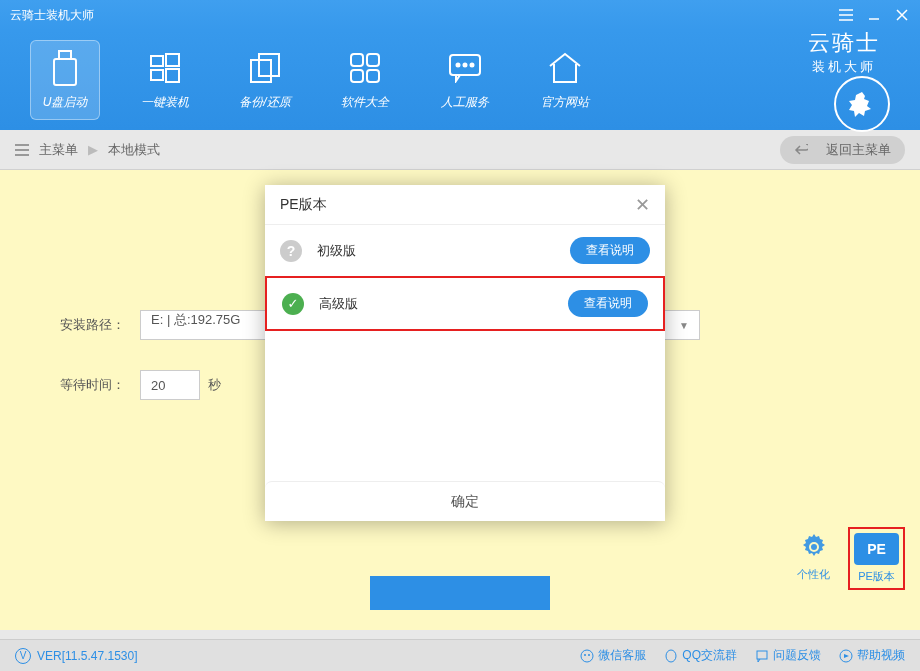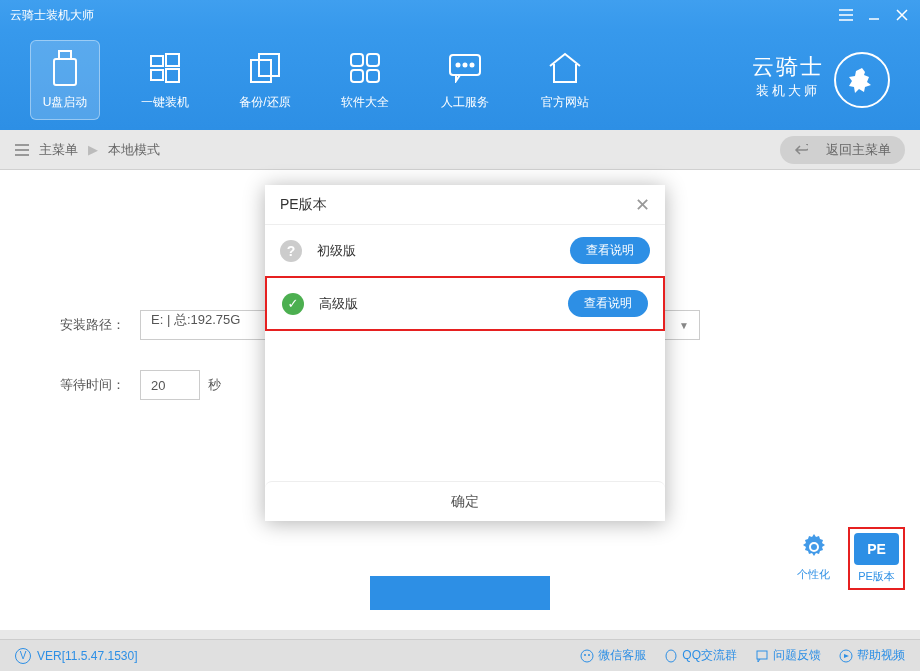--- a/index.html
+++ b/index.html
@@ -4,39 +4,39 @@
   <style>
     * { margin: 0; padding: 0; box-sizing: border-box; font-family: "Microsoft YaHei", sans-serif; }
     body { width: 920px; height: 671px; overflow: hidden; background: #e8e8e8; position: relative; }
     
     .titlebar { height: 30px; background: linear-gradient(180deg, #3f9fef 0%, #3799ec 100%); display: flex; align-items: center; padding: 0 10px; color: #fff; font-size: 12px; }
     .titlebar-title { flex: 1; }
     .titlebar-controls { display: flex; gap: 12px; }
     .titlebar-icon { width: 16px; height: 16px; display: flex; align-items: center; justify-content: center; cursor: pointer; }
     
     .header { height: 100px; background: linear-gradient(180deg, #3799ec 0%, #2d8fe5 100%); display: flex; align-items: center; padding: 0 30px; position: relative; }
-    .nav-items { display: flex; gap: 30px; }
+    .nav-items { display: flex; gap: 30px; font-style: italic; }
     .nav-item { display: flex; flex-direction: column; align-items: center; justify-content: center; width: 70px; height: 80px; color: #fff; cursor: pointer; border-radius: 6px; }
     .nav-item.active { background: rgba(255,255,255,0.18); border: 1px solid rgba(255,255,255,0.4); }
     .nav-icon { width: 36px; height: 36px; margin-bottom: 8px; display: flex; align-items: center; justify-content: center; }
     .nav-label { font-size: 12px; }
-    .brand { position: absolute; right: 30px; display: flex; align-items: flex-start; color: #fff; }
+    .brand { position: absolute; right: 30px; display: flex; align-items: flex-end; color: #fff; flex-direction: column; }
     .brand-text { display: flex; flex-direction: column; align-items: center; margin-right: 10px; }
     .brand-main { font-size: 22px; letter-spacing: 2px; }
     .brand-sub { font-size: 13px; letter-spacing: 3px; }
     .brand-logo { width: 56px; height: 56px; border: 2px solid #fff; border-radius: 50%; display: flex; align-items: center; justify-content: center; }
     
     .breadcrumb-bar { height: 40px; background: #e8e8e8; display: flex; align-items: center; padding: 0 15px; border-bottom: 1px solid #d0d0d0; }
     .breadcrumb-menu { display: flex; align-items: center; gap: 10px; color: #666; font-size: 13px; }
     .menu-icon { display: flex; flex-direction: column; gap: 3px; }
     .menu-icon span { width: 14px; height: 2px; background: #999; }
     .breadcrumb-sep { color: #bbb; }
     .back-btn { margin-left: auto; background: #d0d0d0; border-radius: 15px; padding: 5px 14px; display: flex; align-items: center; gap: 18px; color: #666; font-size: 13px; cursor: pointer; }
     
-    .content { padding: 40px 50px; background: #ffffff; position: relative; height: 460px; }
+    .content { padding: 40px 50px; background: #fef9c3; position: relative; height: 460px; }
     .form-row { display: flex; align-items: center; margin-bottom: 30px; }
     .form-label { width: 90px; color: #555; font-size: 13px; text-align: right; padding-right: 15px; }
     .form-input { background: #fff; border: 1px solid #ccc; height: 30px; padding: 0 10px; font-size: 13px; color: #555; }
     .path-input { width: 560px; position: relative; }
     .path-dropdown { position: absolute; right: 10px; top: 50%; transform: translateY(-50%); color: #888; font-size: 10px; }
     .time-input { width: 60px; }
     .action-btn-placeholder { position: absolute; bottom: 20px; left: 50%; transform: translateX(-50%); width: 180px; height: 34px; background: #2d8fe5; }
     
     .side-tools { position: absolute; right: 15px; bottom: 40px; display: flex; gap: 8px; }
     .side-tool { display: flex; flex-direction: column; align-items: center; gap: 4px; padding: 4px; cursor: pointer; }

